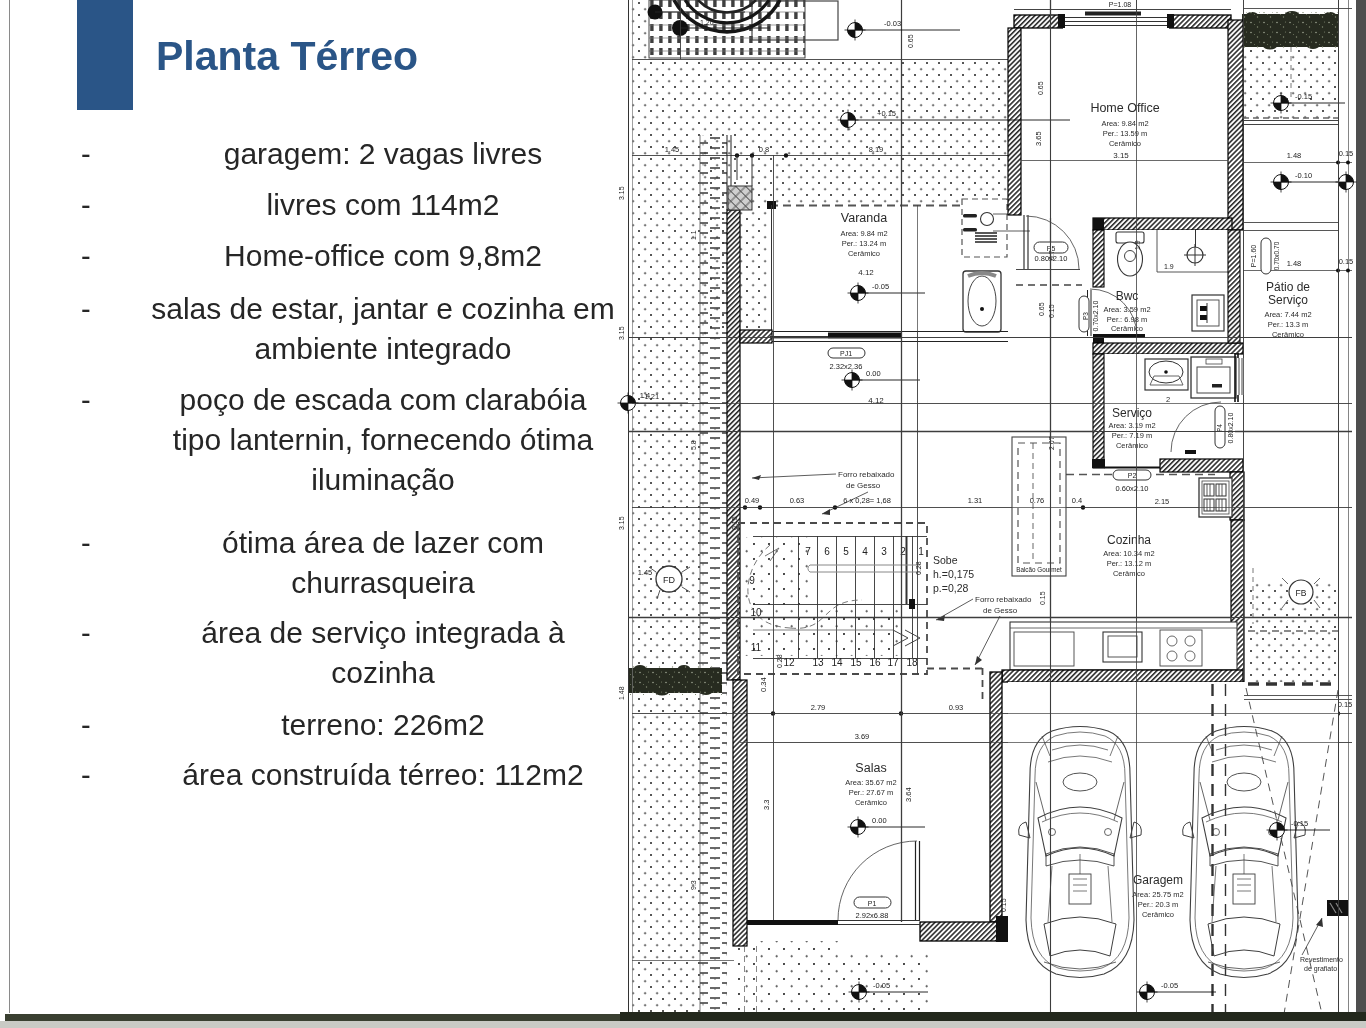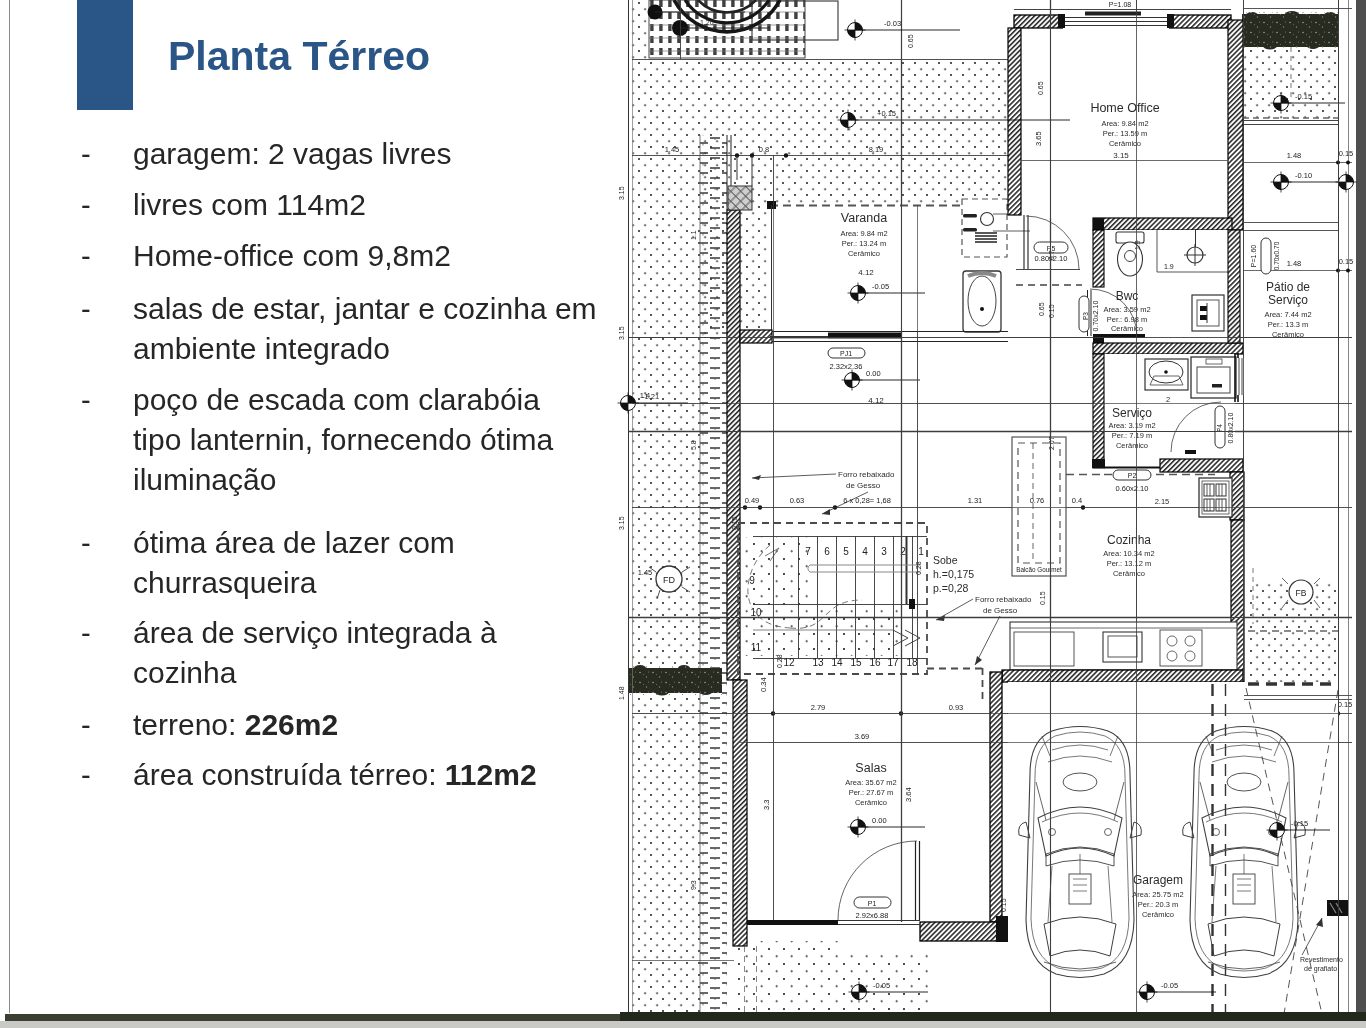--- a/index.html
+++ b/index.html
@@ -1,29 +1,29 @@
 <!DOCTYPE html>
 <html><head>
 <meta charset="utf-8">
 <style>
 html,body{margin:0;padding:0;background:#ffffff;width:1366px;height:1028px;overflow:hidden;}
 body{font-family:"Liberation Sans",sans-serif;position:relative;}
 .item{position:absolute;left:0;width:620px;}
 .dash{position:absolute;left:81px;font-size:29px;color:#262626;line-height:40px;}
-.txt{position:absolute;left:133px;font-size:30px;color:#262626;line-height:40px;letter-spacing:0px;width:500px;white-space:nowrap;}
-b{font-weight:bold;}
+.txt{position:absolute;left:133px;font-size:30px;color:#262626;line-height:40px;letter-spacing:0px;width:500px;white-space:nowrap;text-align:center;}
+b{font-weight:normal;}
 </style>
 </head>
 <body>
 
 <div style="position:absolute;left:9px;top:0;width:1px;height:1013px;background:#8a8a8a;"></div>
 
 <div style="position:absolute;left:77px;top:0;width:56px;height:110px;background:#2a5587;"></div>
 
-<div style="position:absolute;left:168px;top:33px;font-size:41px;font-weight:bold;color:#2a5587;letter-spacing:0px;">Planta Térreo</div>
+<div style="position:absolute;left:156px;top:33px;font-size:41px;font-weight:bold;color:#2a5587;letter-spacing:0px;">Planta Térreo</div>
 
 <div class="item" style="top:134px;">
     <span class="dash">-</span>
     <span class="txt">garagem: 2 vagas livres</span>
   </div>
 <div class="item" style="top:185px;">
     <span class="dash">-</span>
     <span class="txt">livres com 114m2</span>
   </div>
 <div class="item" style="top:236px;">

